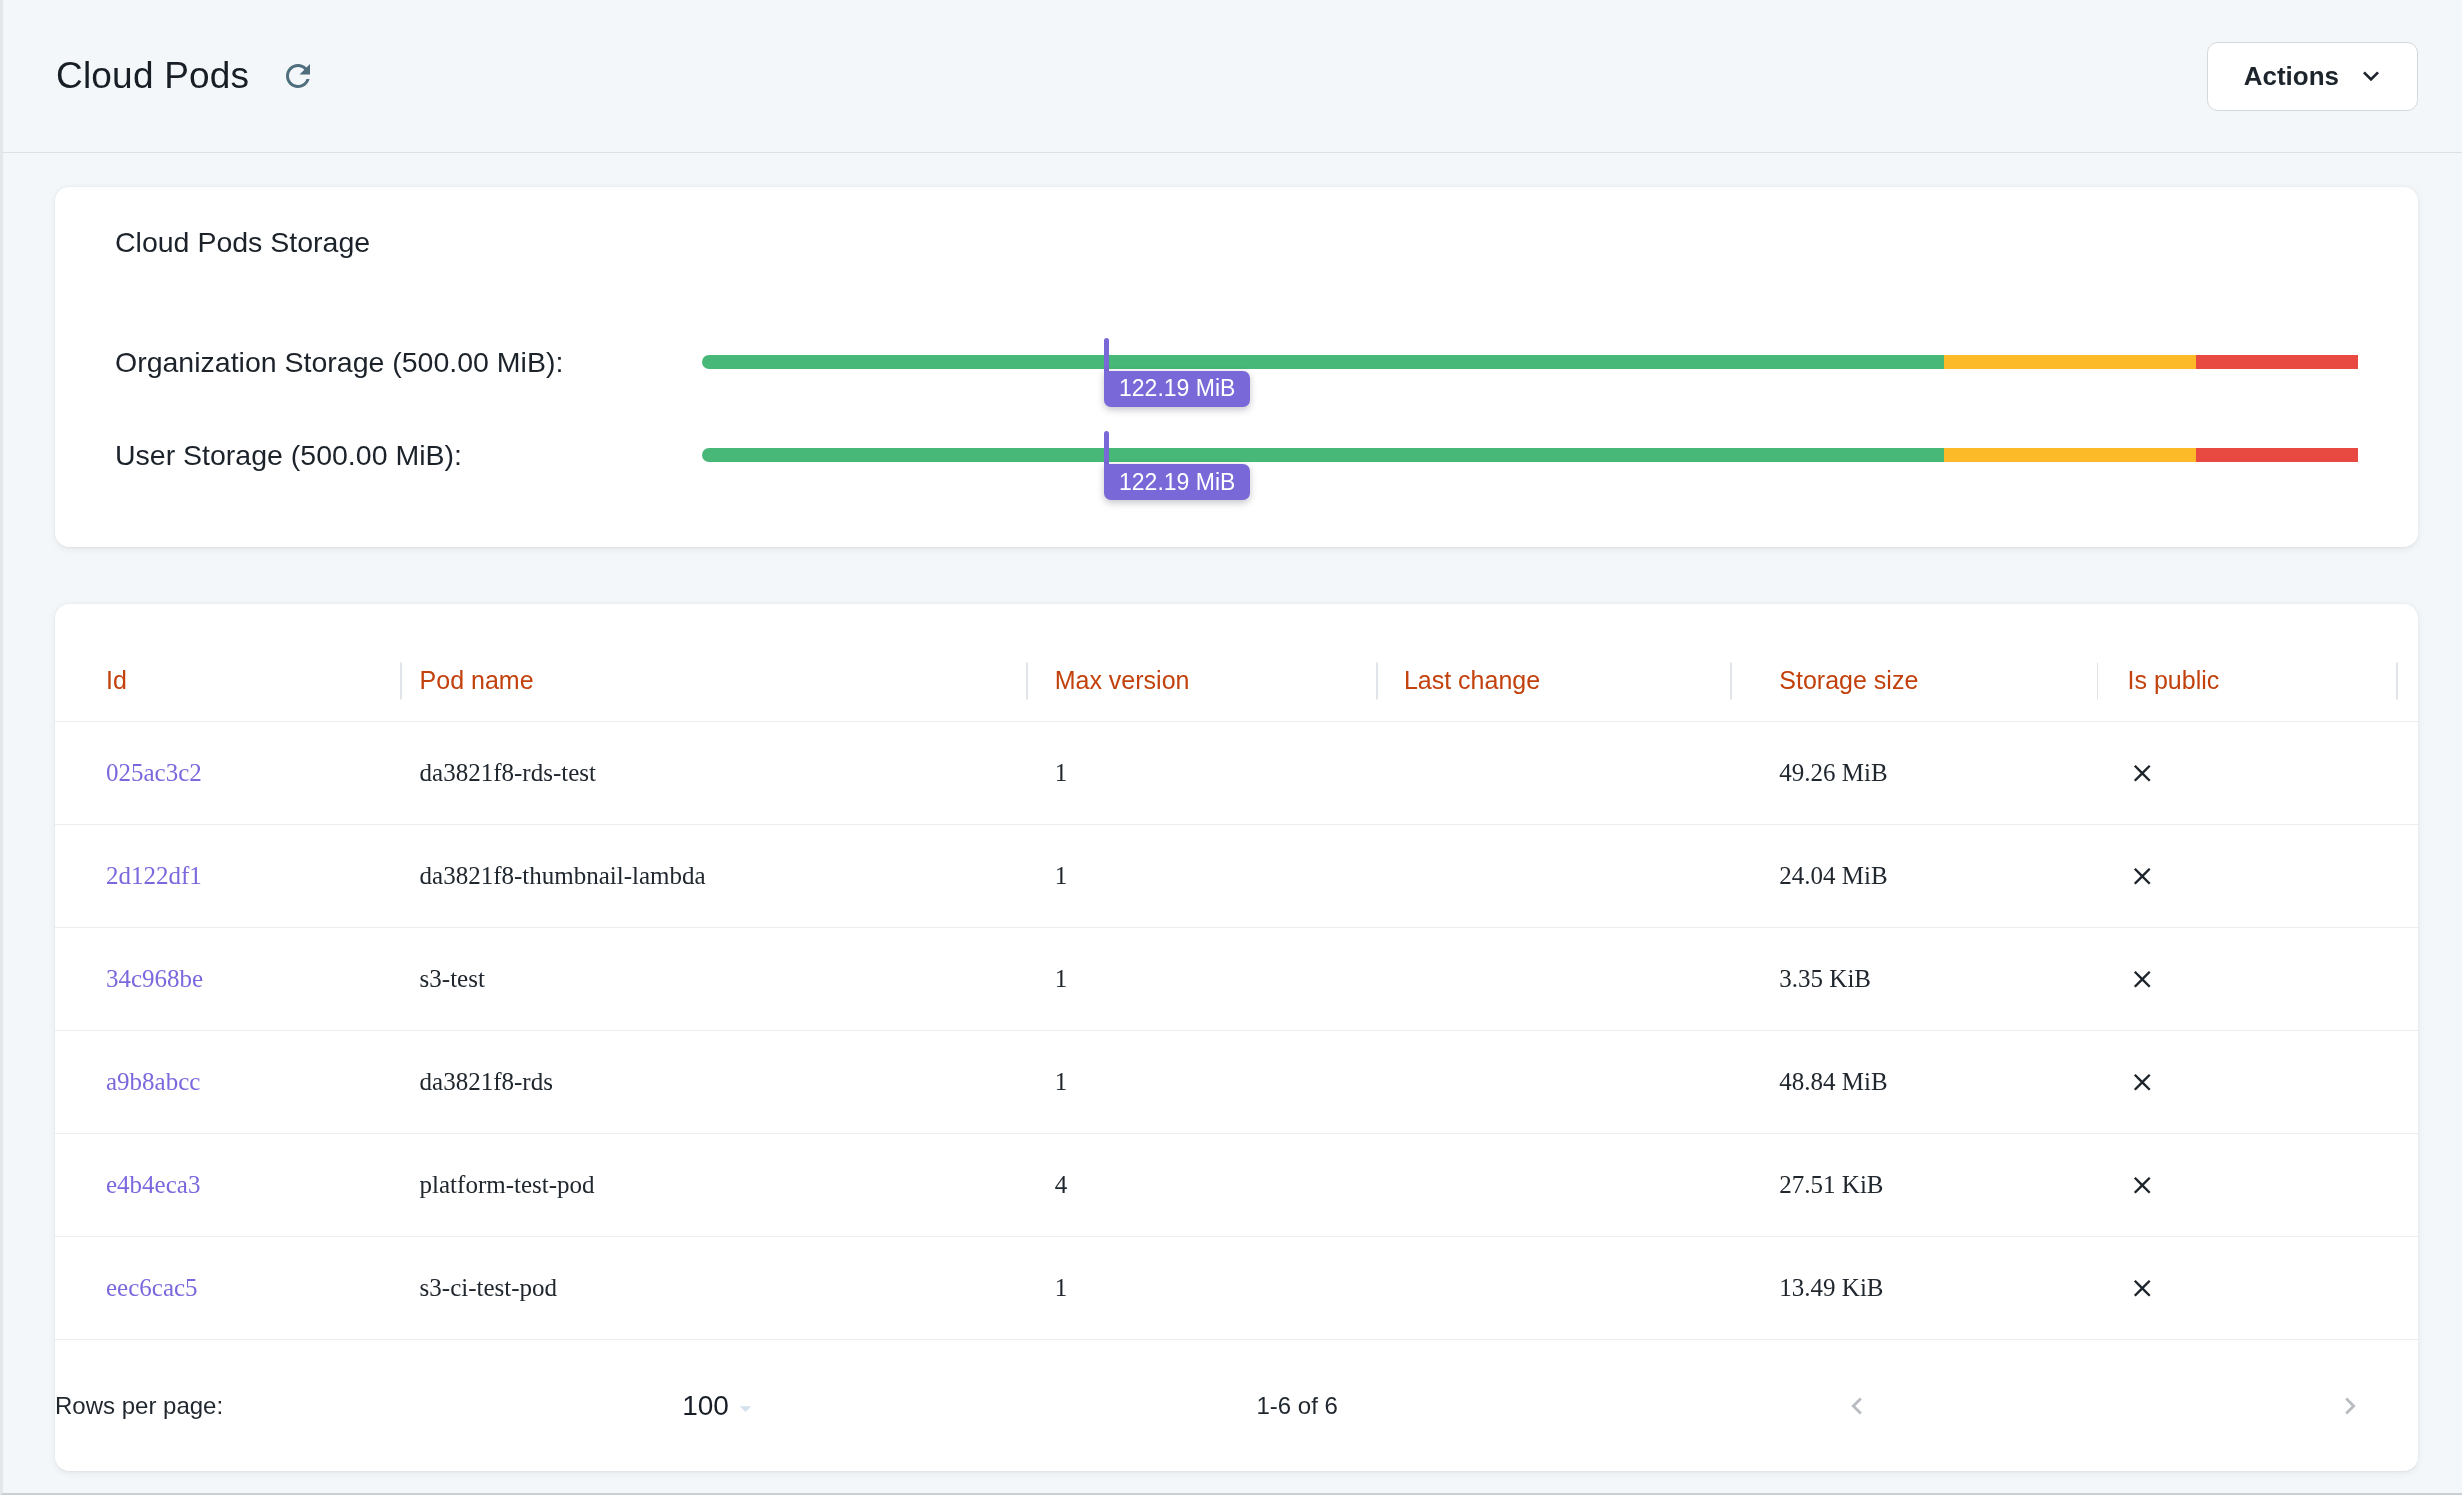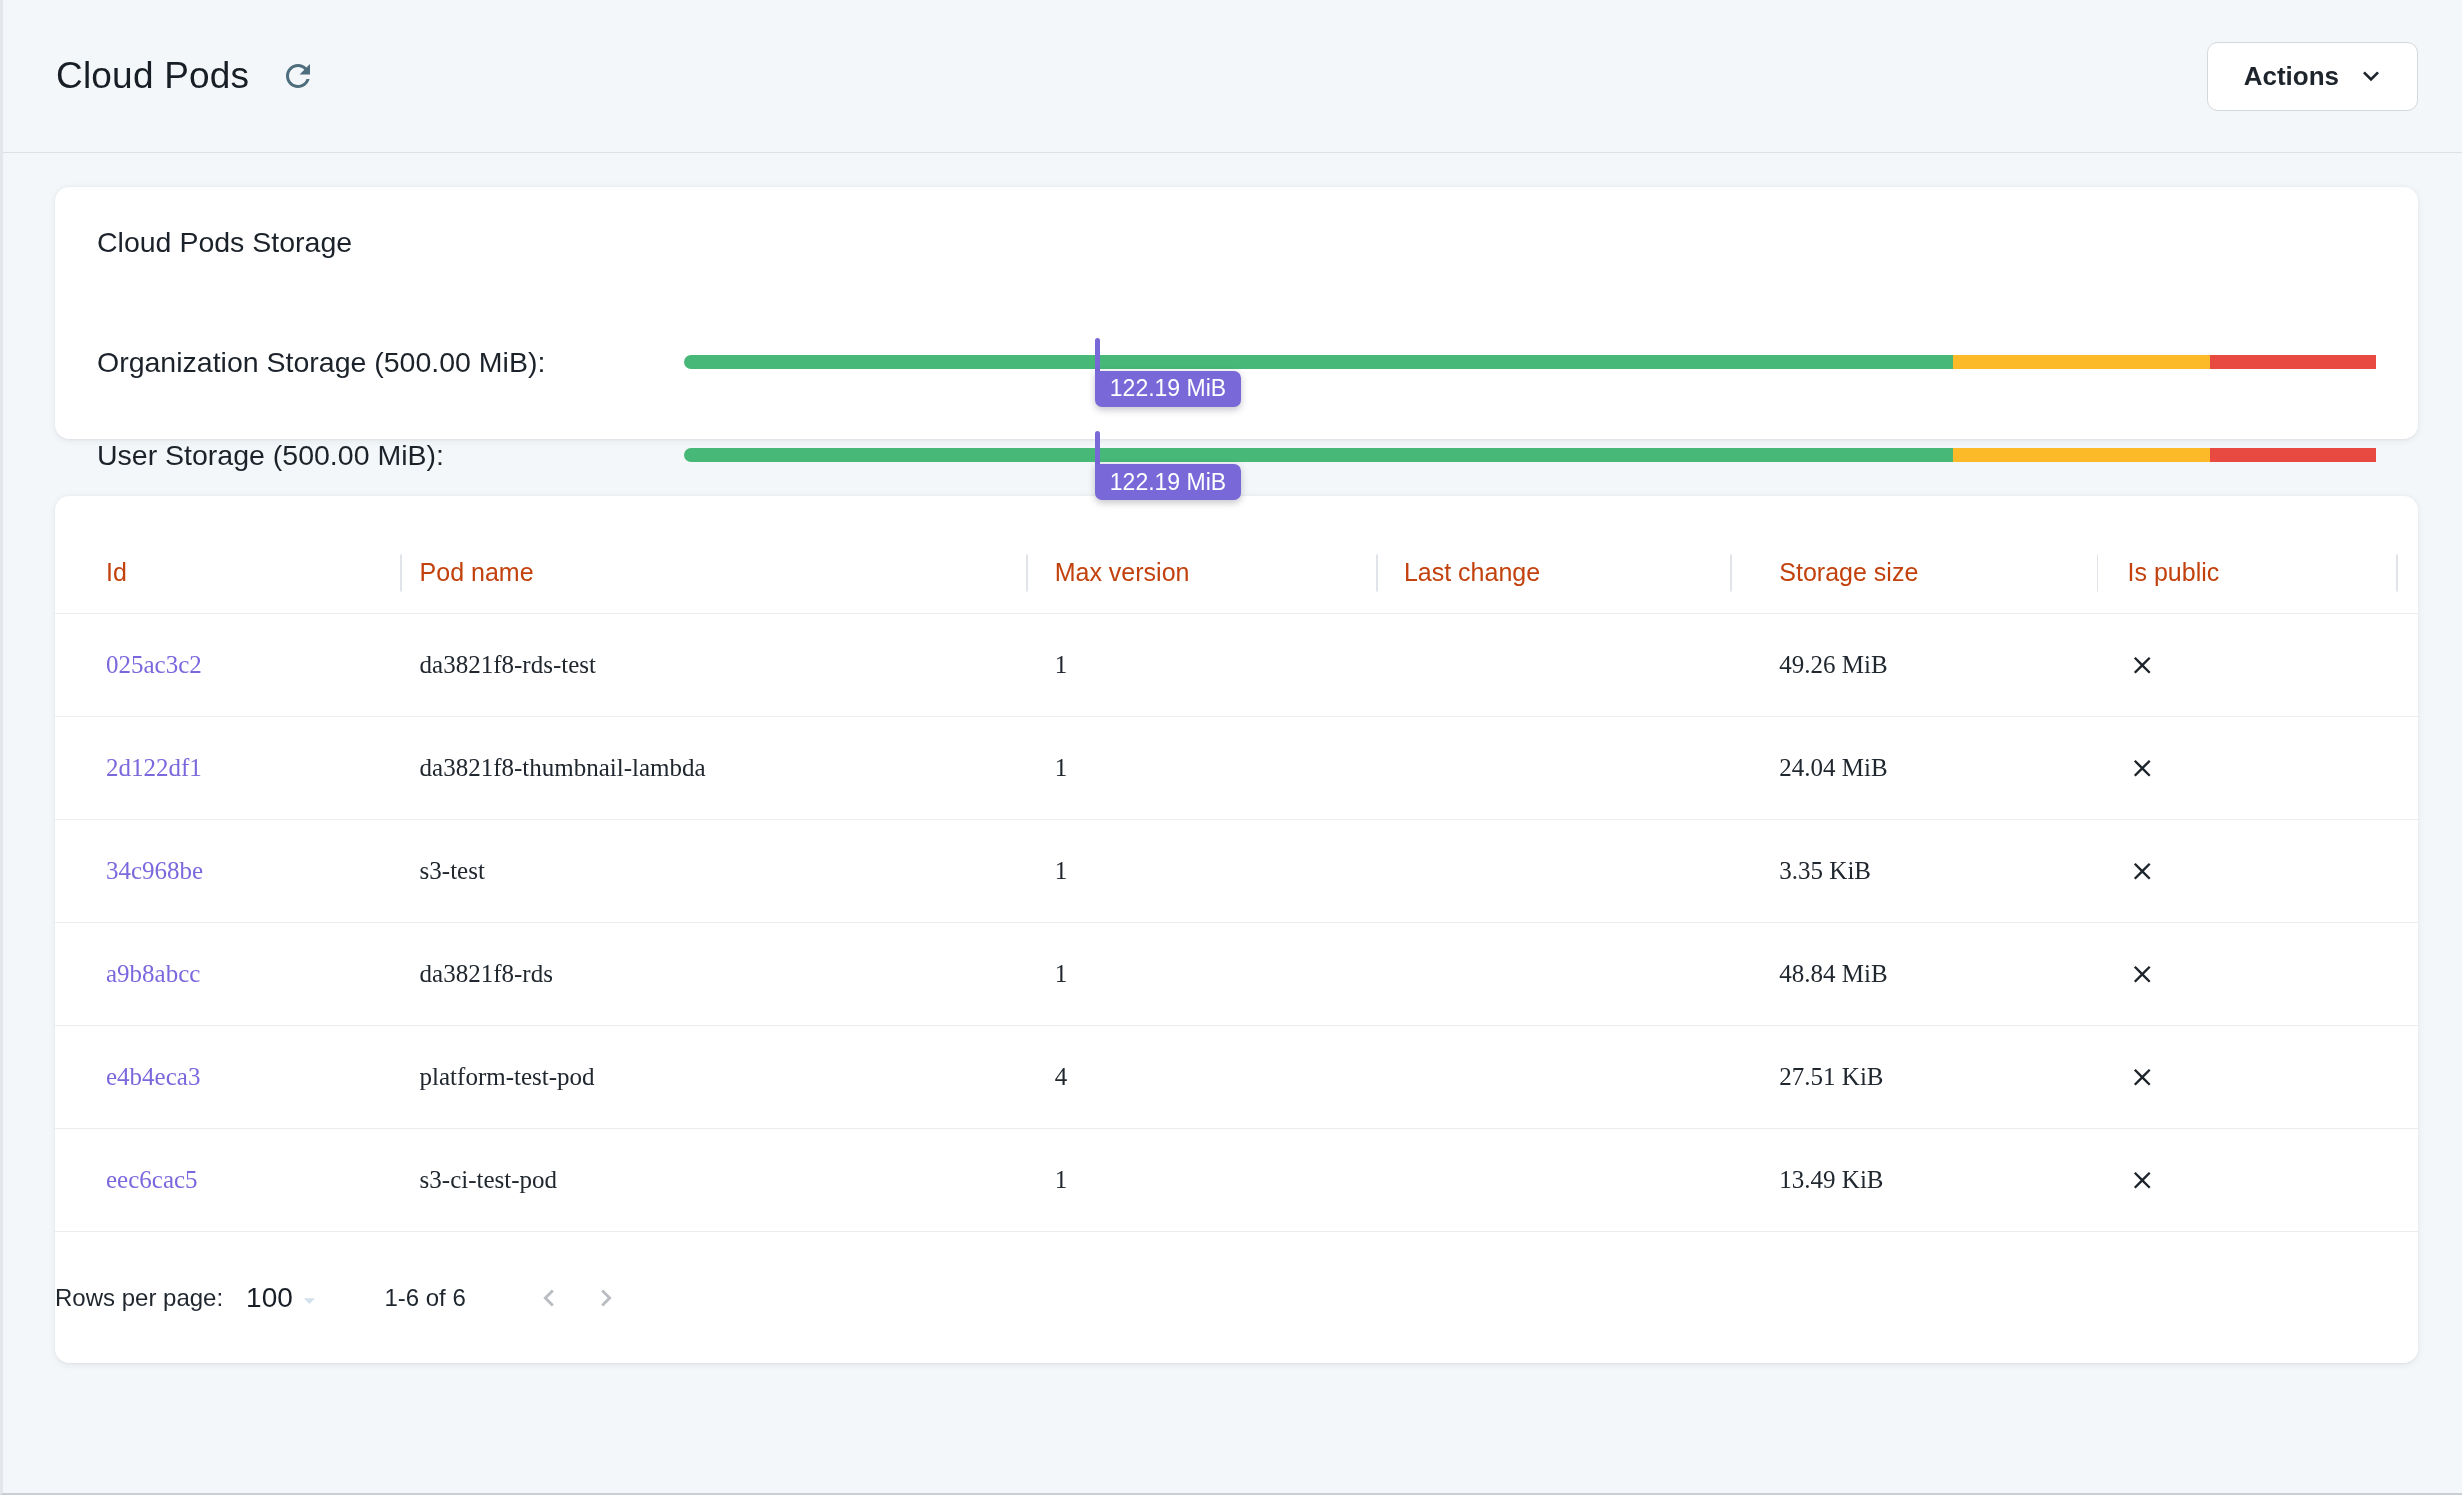--- a/index.html
+++ b/index.html
@@ -39,21 +39,21 @@
   .actions-btn svg { width:32px; height:32px; fill:#1d242b; }
 
   
   .card {
     background:#ffffff; border-radius:14.2px;
     box-shadow:0 1.8px 7.1px rgba(25,45,65,0.07), 0 0.9px 1.8px rgba(25,45,65,0.05);
     margin:0 44px 0 52px;
   }
 
   
-  .storage-card { margin-top:34px; height:252px; padding:36px 42px; }
+  .storage-card { margin-top:34px; height:360px; padding:36px 60px; }
   .storage-title { font-size:28.5px; font-weight:400; color:#1b222a; line-height:39px; margin-bottom:93px; }
   .storage-row { display:flex; align-items:center; height:14.2px; margin-bottom:79px; }
   .storage-label { flex:0 0 587px; font-size:28.5px; font-weight:400; color:#1b222a; white-space:nowrap; }
   .bar-track { position:relative; flex:1; height:14.2px; display:flex; }
   .bar-seg { height:14.2px; }
   .bar-seg:first-child { border-radius:7.1px 0 0 7.1px; }
   .bar-seg:last-child  { border-radius:0 7.1px 7.1px 0; }
   .bar-marker {
     position:absolute; top:-17px; width:5.3px; height:34px;
     border-radius:2.7px 2.7px 0 0;
@@ -84,21 +84,21 @@
   .col-1 { width:26.5%;  padding-left:19.6px; }
   .col-2 { width:14.8%;  padding-left:28.5px; }
   .col-3 { width:15.0%;  padding-left:28px; }
   .col-4 { width:15.5%;  padding-left:49px; }
   .col-5 { width:12.75%; padding-left:31px; }
   .id-link { text-decoration:none; cursor:pointer; }
   .x-icon { width:28.5px; height:28.5px; fill:#1d242b; }
 
   
   .tfoot {
-    display:flex; align-items:center; justify-content:flex-start;
+    display:flex; align-items:center; justify-content:space-between;
     height:132px; border-top:0.9px solid #ececef; padding-right:39px;
   }
   .rpp-label { font-size:24px; color:#1f262e; margin-right:23px; }
   .rpp-select {
     display:flex; align-items:flex-end; gap:3.6px; cursor:pointer; margin-right:61px;
   }
   .rpp-value { font-size:28px; color:#171e26; }
   .rpp-select svg { width:27px; height:27px; fill:#d3e1ec; }
   .range-label { font-size:24px; color:#1f262e; margin-right:55px; }
   .pg-btn {

